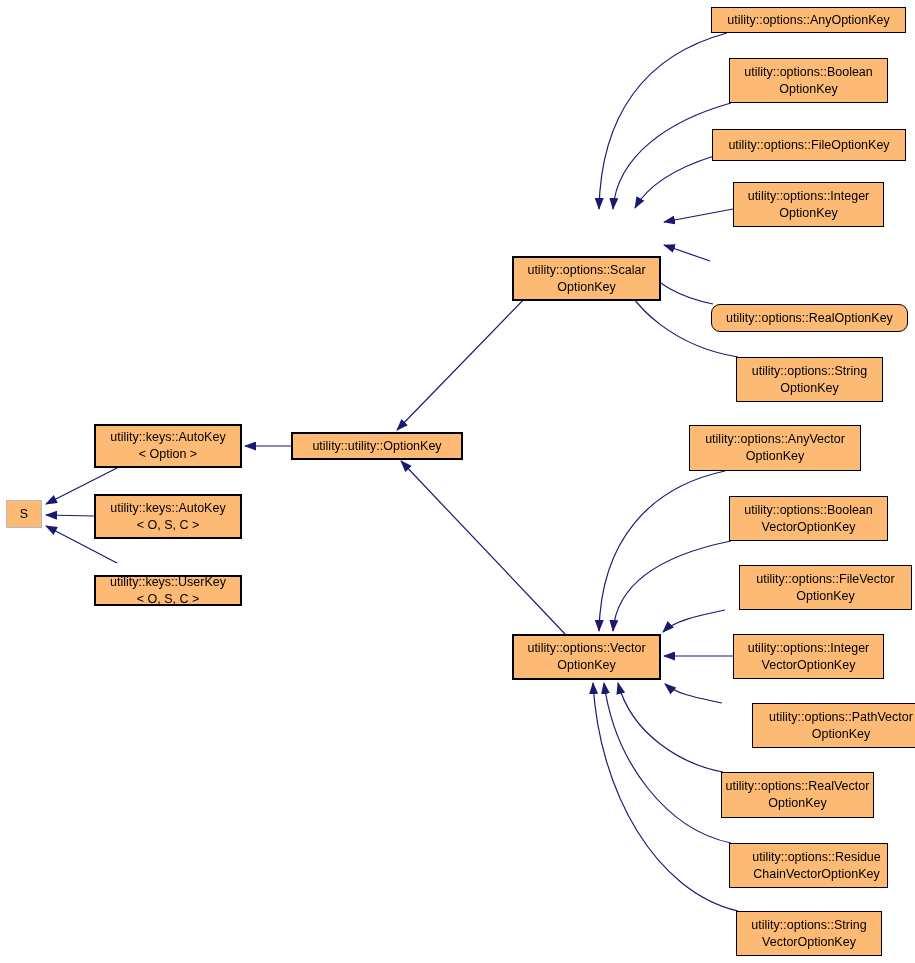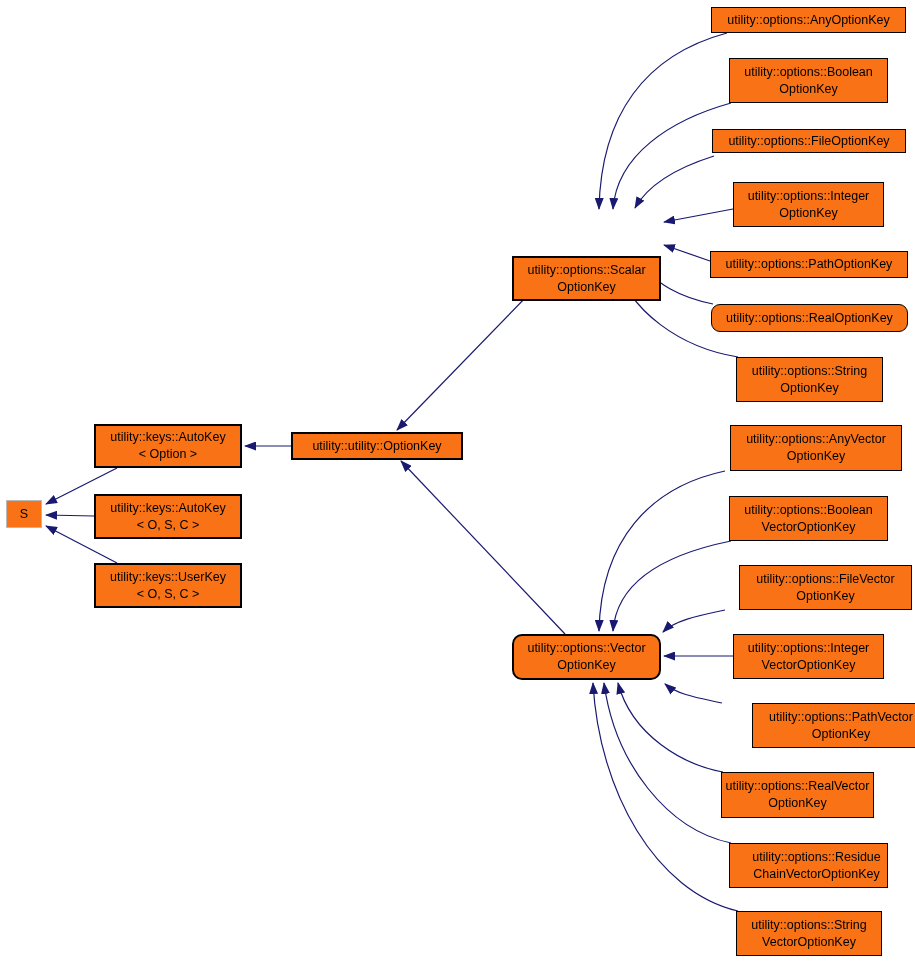--- a/index.html
+++ b/index.html
@@ -12,21 +12,21 @@
     overflow: hidden;
   }
   .edges {
     position: absolute;
     left: 0; top: 0;
     width: 915px; height: 963px;
   }
   .node {
     position: absolute;
     box-sizing: border-box;
-    background: #f97316;
+    background: #fdba74;
     border: 1px solid #000000;
     color: #000000;
     display: flex;
     align-items: center;
     justify-content: center;
     text-align: center;
     font-size: 12.5px;
     line-height: 17px;
     white-space: pre-line;
     cursor: pointer;
@@ -76,49 +76,48 @@
   </svg>
 
   <div class="node external" style="left:6px; top:500px; width:36px; height:28px;">S</div>
 
   <div class="node bold" style="left:94px; top:424px; width:148px; height:44px;">utility::keys::AutoKey
 &lt; Option &gt;</div>
 
   <div class="node bold" style="left:94px; top:494px; width:148px; height:45px;">utility::keys::AutoKey
 &lt; O, S, C &gt;</div>
 
-  <div class="node bold" style="left:94px; top:563px; width:148px; height:45px;">utility::keys::UserKey
+  <div class="node bold" style="left:94px; top:575px; width:148px; height:31px;">utility::keys::UserKey
 &lt; O, S, C &gt;</div>
 
   <div class="node bold" style="left:291px; top:432px; width:172px; height:28px;">utility::utility::OptionKey</div>
 
   <div class="node bold" style="left:512px; top:212px; width:149px; height:45px;margin-top:44px;">utility::options::Scalar
 OptionKey</div>
 
-  <div class="node bold" style="left:512px; top:634px; width:149px; height:46px;border-radius:10px;">utility::options::Vector
+  <div class="node bold" style="left:512px; top:634px; width:149px; height:46px;">utility::options::Vector
 OptionKey</div>
 
   <div class="node" style="left:711px; top:7px; width:195px; height:26px;">utility::options::AnyOptionKey</div>
 
   <div class="node" style="left:729px; top:58px; width:159px; height:45px;">utility::options::Boolean
 OptionKey</div>
 
-  <div class="node" style="left:712px; top:129px; width:194px; height:24px;">utility::options::FileOptionKey</div>
+  <div class="node" style="left:712px; top:129px; width:194px; height:32px;">utility::options::FileOptionKey</div>
 
   <div class="node" style="left:733px; top:182px; width:151px; height:45px;">utility::options::Integer
 OptionKey</div>
 
-  <div class="node" style="left:710px; top:251px; width:198px; height:27px;">utility::options::PathOptionKey</div>
 
   <div class="node" style="left:711px; top:304px; width:197px; height:28px;border-radius:9px;">utility::options::RealOptionKey</div>
 
   <div class="node" style="left:736px; top:357px; width:147px; height:45px;">utility::options::String
 OptionKey</div>
 
-  <div class="node" style="left:730px; top:425px; width:172px; height:46px;">utility::options::AnyVector
+  <div class="node" style="left:689px; top:425px; width:172px; height:46px;">utility::options::AnyVector
 OptionKey</div>
 
   <div class="node" style="left:729px; top:496px; width:159px; height:45px;">utility::options::Boolean
 VectorOptionKey</div>
 
   <div class="node" style="left:723px; top:565px; width:173px; height:45px;margin-left:16px;">utility::options::FileVector
 OptionKey</div>
 
   <div class="node" style="left:733px; top:634px; width:151px; height:45px;">utility::options::Integer
 VectorOptionKey</div>

